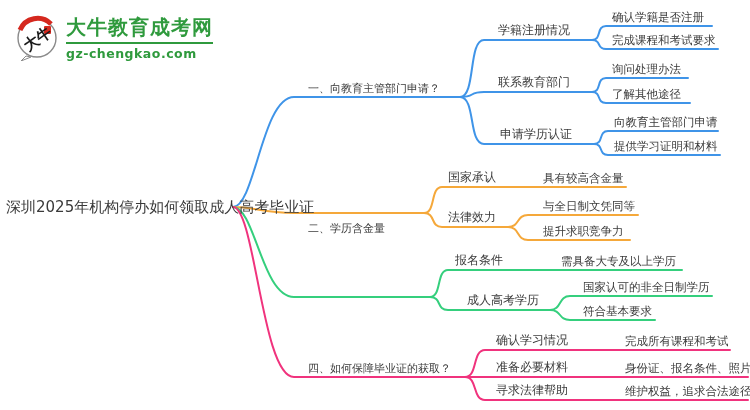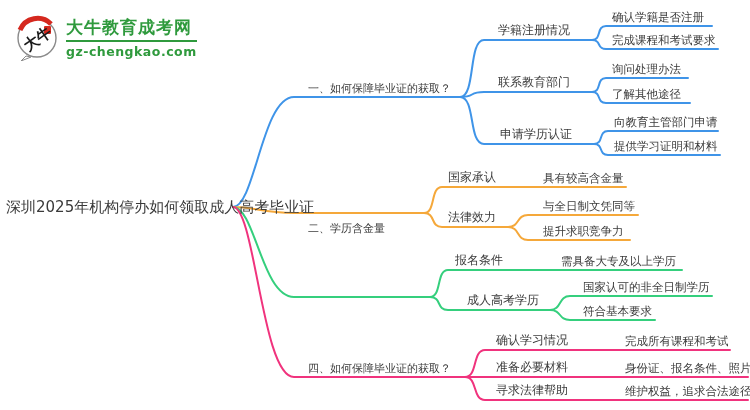--- a/index.html
+++ b/index.html
@@ -7,21 +7,21 @@
          font-family:"DejaVu Sans","Liberation Sans",sans-serif;}
   svg.links{position:absolute;left:0;top:0;}
   .node{position:absolute;white-space:nowrap;color:#3b3b3b;line-height:15px;}
   .central{font-size:15px;color:#3a3a3a;}
   .main-label{font-size:11px;}
   .sub-label{font-size:12px;}
   .leaf-label{font-size:11.5px;}
   
   .logo{position:absolute;left:14px;top:13px;display:flex;align-items:center;}
   .logo-text{margin-left:6px;}
-  .logo-title{font-size:17px;font-weight:bold;letter-spacing:1px;}
+  .logo-title{font-size:20px;font-weight:bold;letter-spacing:1px;}
   .logo-divider{height:2px;margin:1px 0 2px 0;width:100%;}
   .logo-url{font-size:12.5px;font-weight:bold;letter-spacing:0.5px;}
 </style>
 </head>
 <body>
 
 <div id="stage">
 
   <svg class="links" width="750" height="410">
 
@@ -72,21 +72,21 @@
     </svg>
     <div class="logo-text">
       <div class="logo-title" style="color: rgb(47, 154, 61);">大牛教育成考网</div>
       <div class="logo-divider" style="background: rgb(47, 154, 61);"></div>
       <div class="logo-url" style="color: rgb(47, 154, 61);">gz-chengkao.com</div>
     </div>
   </div>
 
   <div class="node central" style="left:6px;top:200px;">深圳2025年机构停办如何领取成人高考毕业证</div>
 
-  <div class="node main-label" style="left:308px;top:81px;">一、如何保障毕业证的获取？</div>
+  <div class="node main-label" style="left:308px;top:81px;">一、向教育主管部门申请？</div>
   <div class="node sub-label" style="left:498px;top:23px;">学籍注册情况</div>
   <div class="node leaf-label" style="left:612px;top:10px;font-family:Liberation Mono, monospace;">确认学籍是否注册</div>
   <div class="node leaf-label" style="left:612px;top:33px;">完成课程和考试要求</div>
   <div class="node sub-label" style="left:498px;top:75px;">联系教育部门</div>
   <div class="node leaf-label" style="left:612px;top:62px;">询问处理办法</div>
   <div class="node leaf-label" style="left:612px;top:87px;">了解其他途径</div>
   <div class="node sub-label" style="left:500px;top:127px;">申请学历认证</div>
   <div class="node leaf-label" style="left:614px;top:115px;">向教育主管部门申请</div>
   <div class="node leaf-label" style="left:614px;top:139px;">提供学习证明和材料</div>
 

